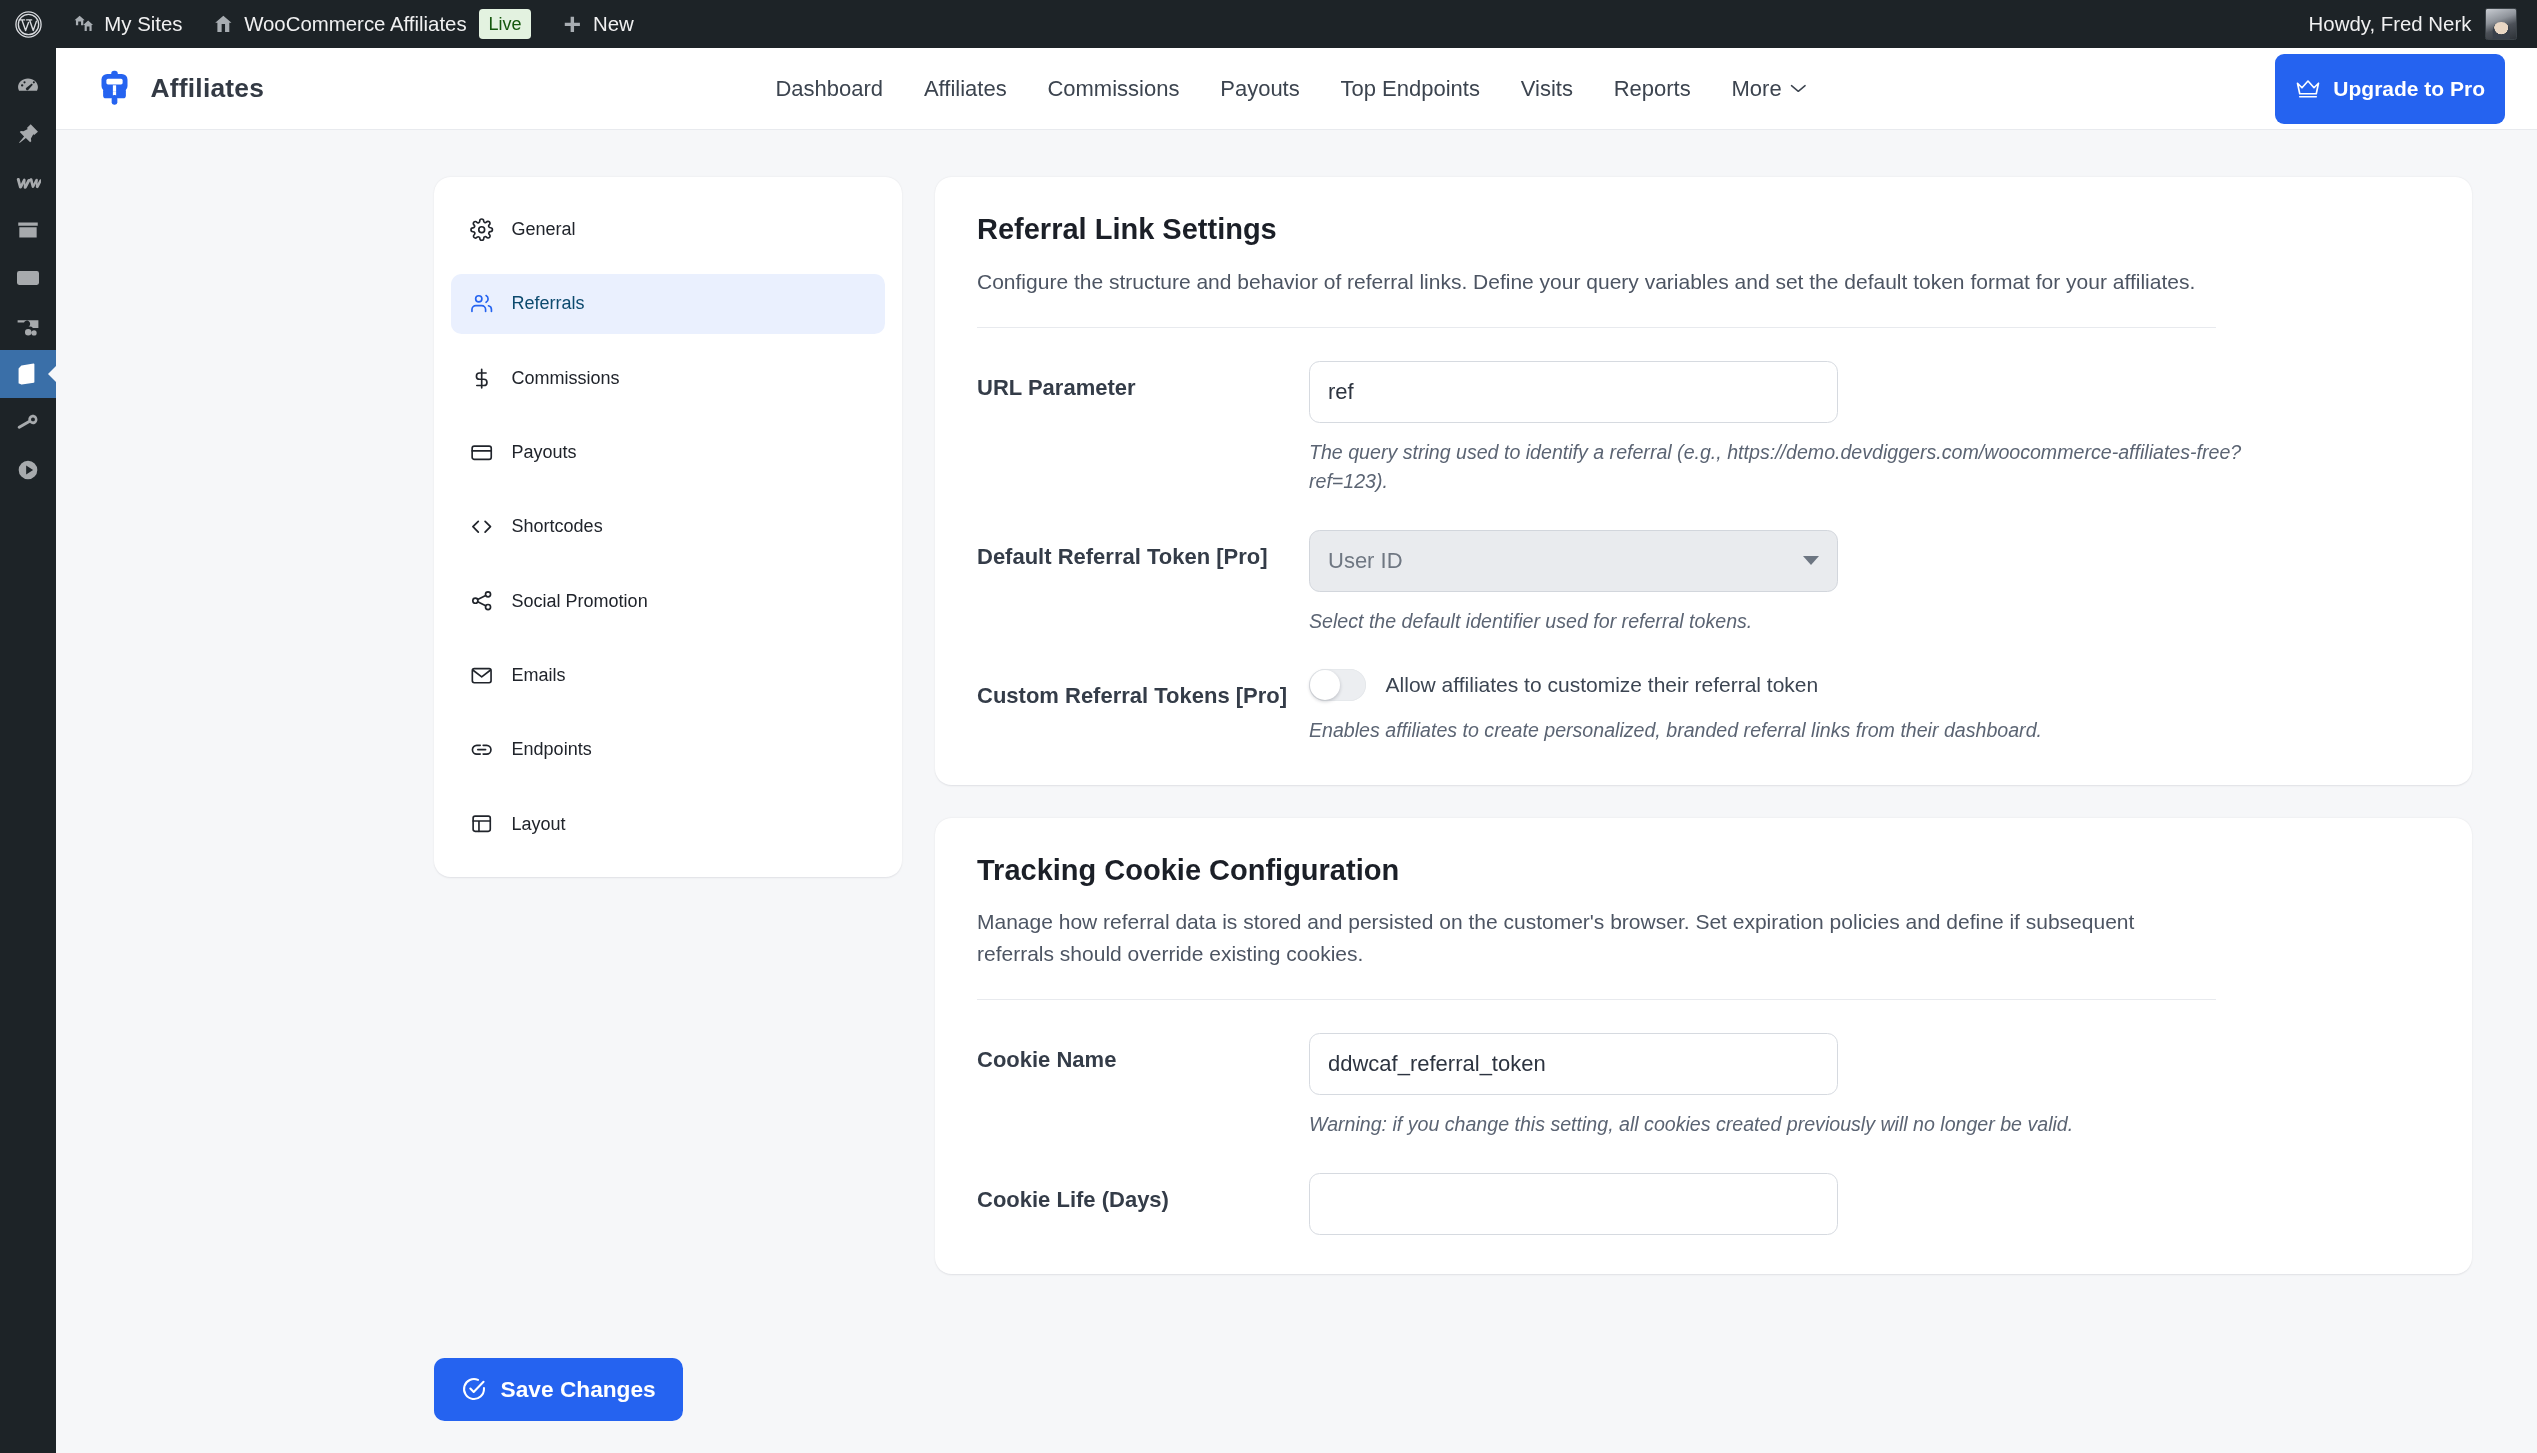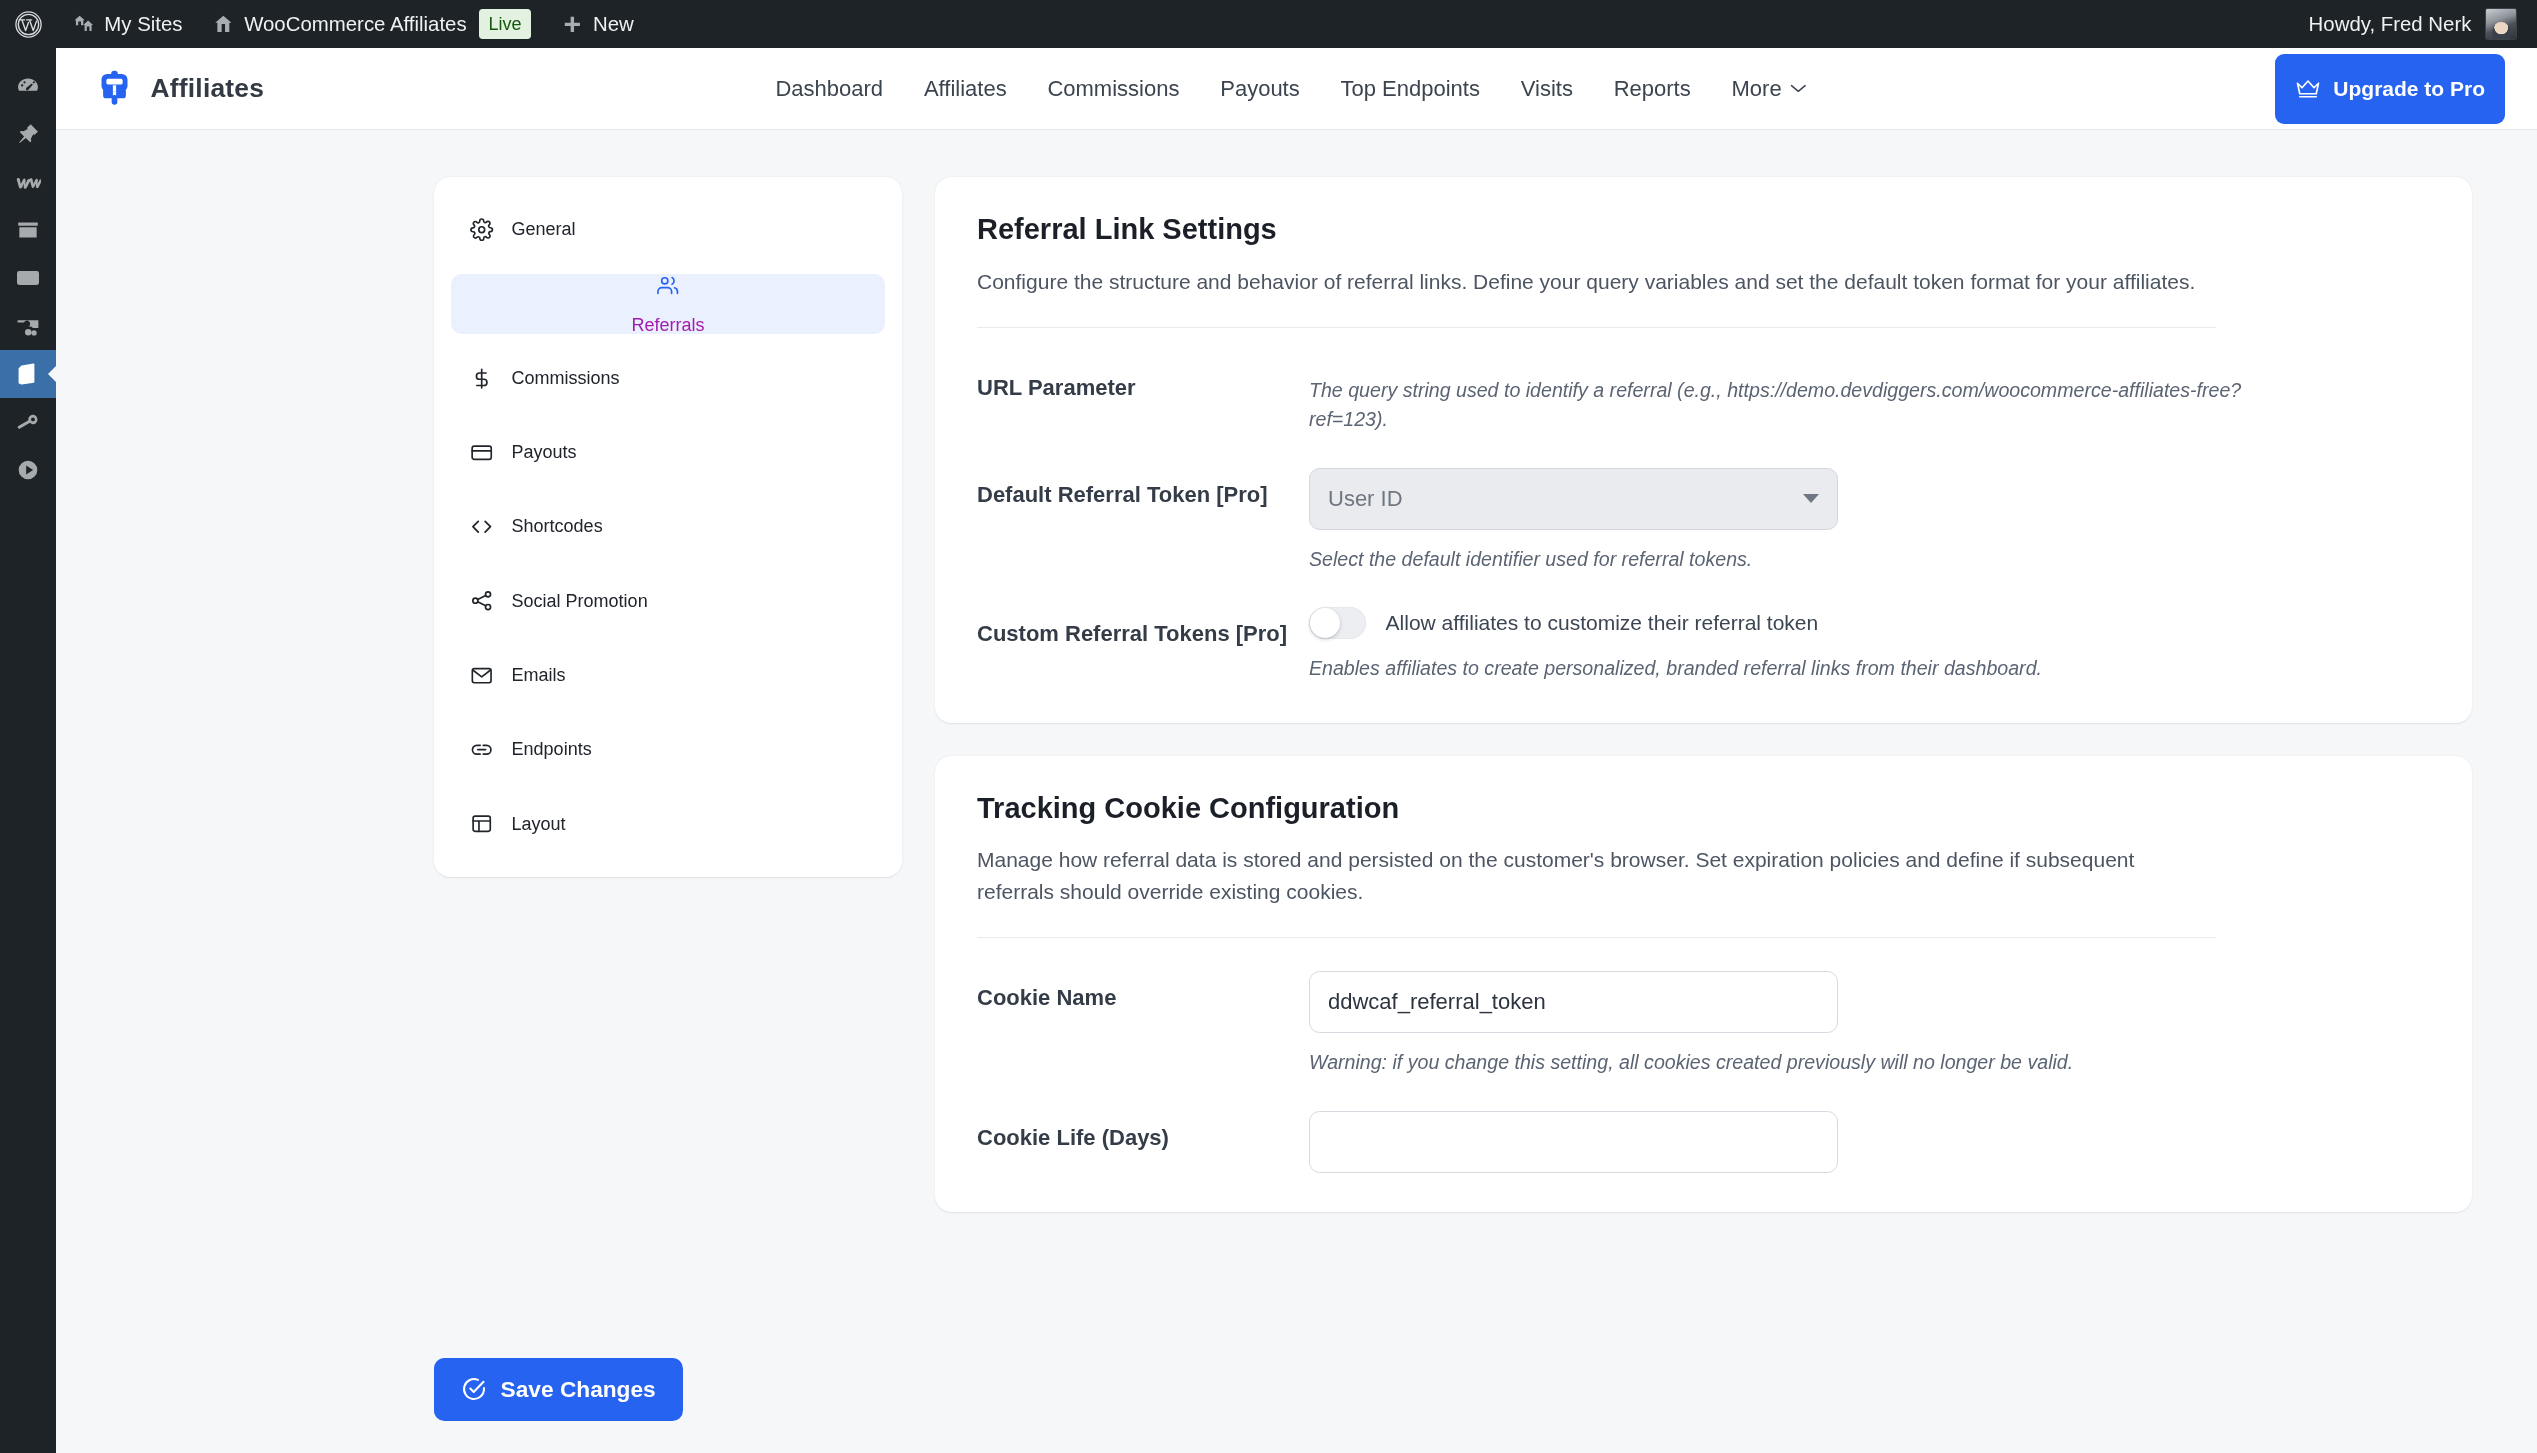--- a/index.html
+++ b/index.html
@@ -132,21 +132,21 @@
     align-self: flex-start;
   }
   .snav-item {
     display: flex; align-items: center; gap: 18px;
     height: 60px; padding: 0 19.6px;
     border-radius: 10.6px;
     color: #20242b; font-size: 18px;
     margin-bottom: 14.3px;
   }
   .snav-item:last-child { margin-bottom: 0; }
-  .snav-item.active { background: #eaf0fe; color: #a21caf; font-weight: 500; flex-direction: column; }
+  .snav-item.active { background: #eaf0fe; color: #0c4a6e; font-weight: 500; }
   .snav-item svg { width: 23.4px; height: 23.4px; flex: 0 0 23.4px; }
   .snav-item .ico { stroke: #20242b; }
   .snav-item.active .ico { stroke: #2563f0; }
 
   .panels { flex: 1; min-width: 0; }
   .card {
     background: #fff; border-radius: 16.6px;
     box-shadow: 0 0.8px 2.3px rgba(16,24,40,.06), 0 0.8px 1.5px rgba(16,24,40,.04);
     padding: 36px 42px 39px;
     margin-bottom: 33px;
@@ -445,20 +445,21 @@
 
     <div class="panels">
 
       <div class="card">
         <div class="card-title">Referral Link Settings</div>
         <div class="card-desc">Configure the structure and behavior of referral links. Define your query variables and set the default token format for your affiliates.</div>
 
         <div class="field-row">
           <div class="field-label">URL Parameter</div>
           <div class="field-control">
+            <div class="text-input">ref</div>
             <div class="field-help">The query string used to identify a referral (e.g., https://demo.devdiggers.com/woocommerce-affiliates-free?ref=123).</div>
           </div>
         </div>
 
         <div class="field-row">
           <div class="field-label">Default Referral Token [Pro]</div>
           <div class="field-control">
             <div class="select-box">
               <span>User ID</span>
               <span class="select-caret"></span>

